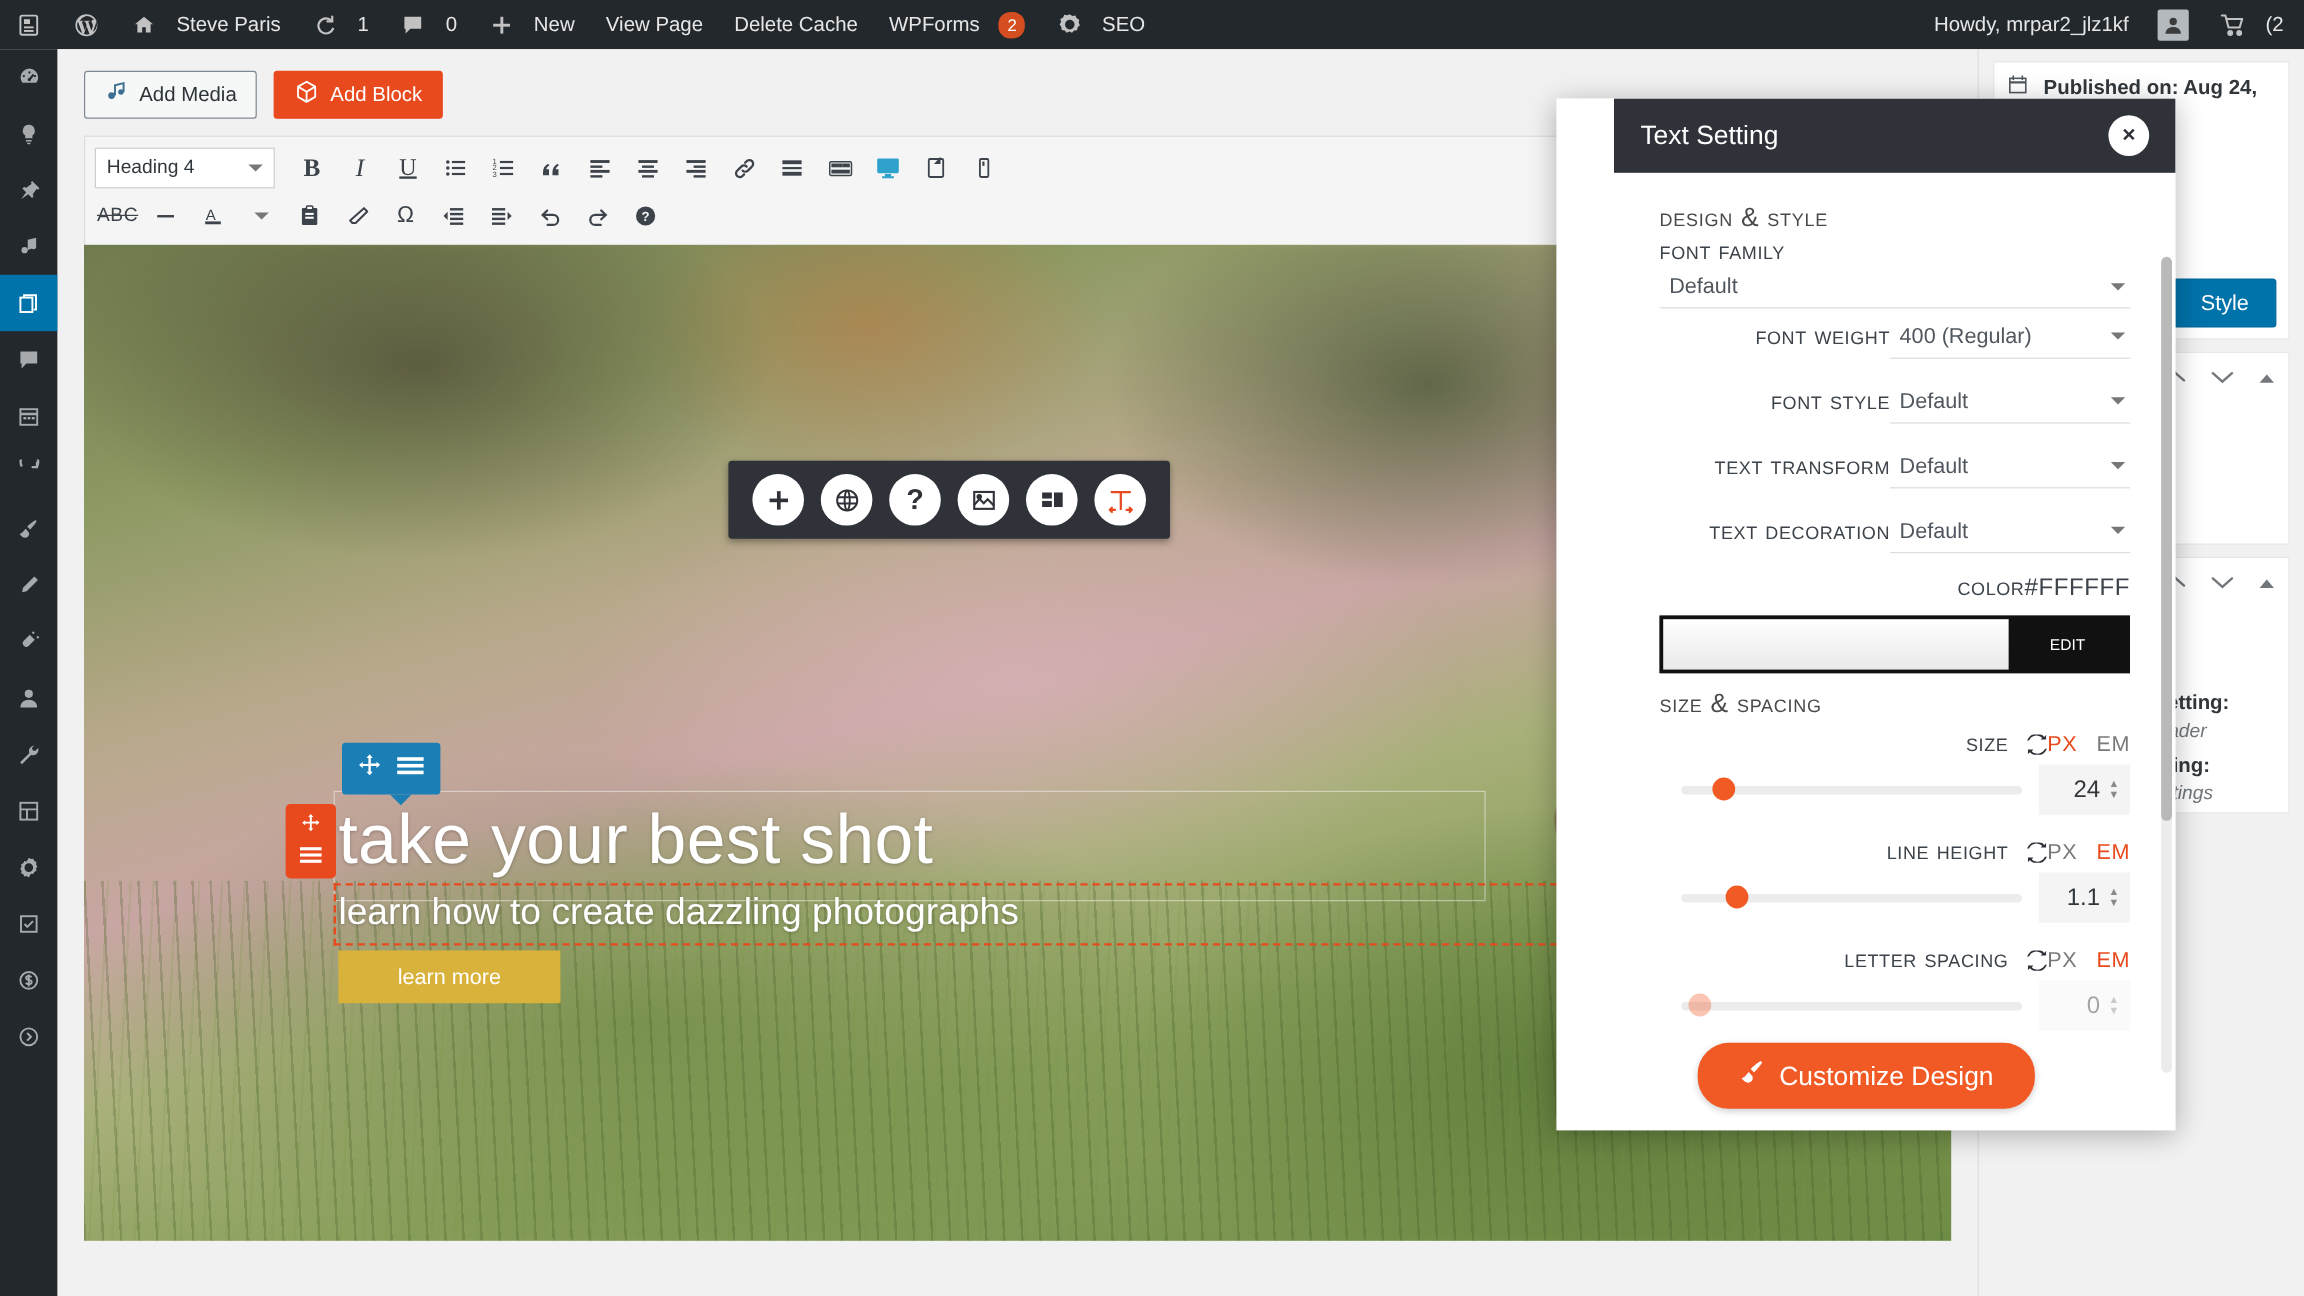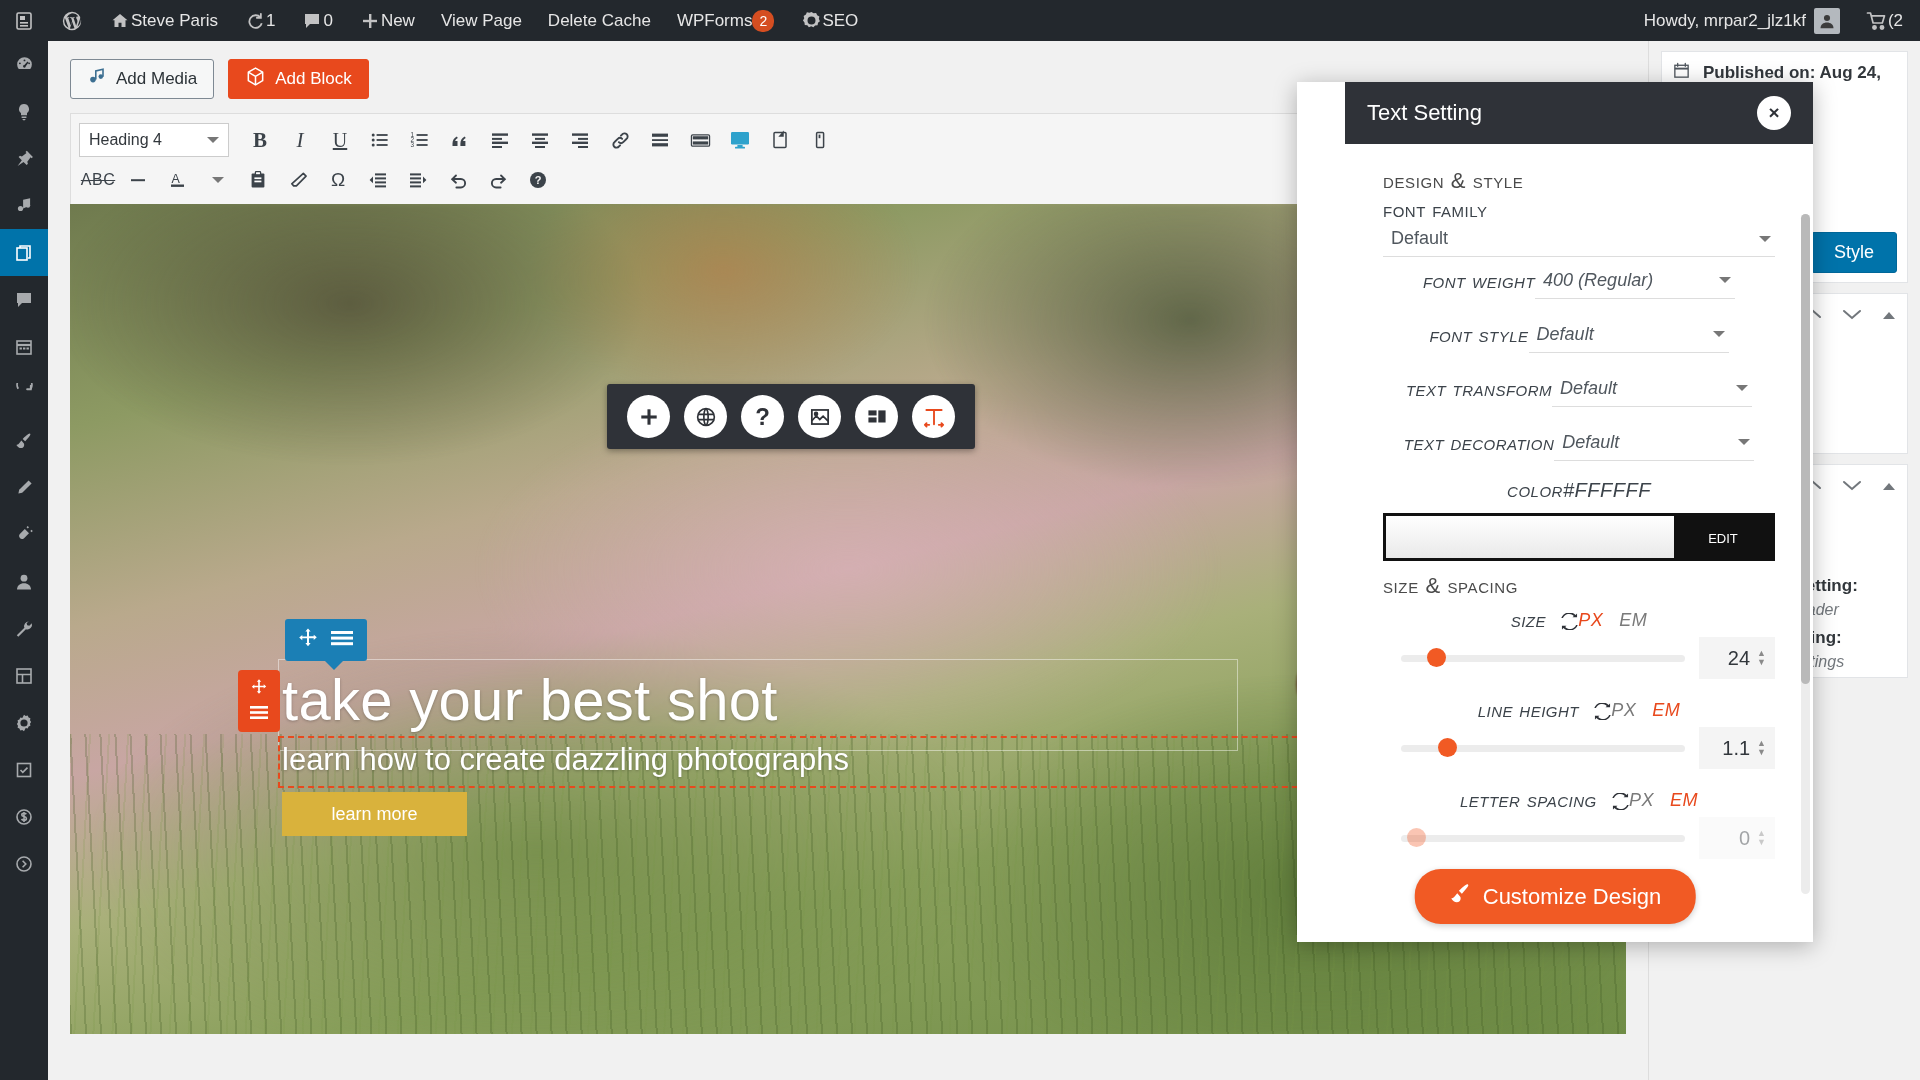--- a/index.html
+++ b/index.html
@@ -12,21 +12,21 @@
   .screen { position: relative; width: 1920px; height: 1080px; }
 
   
   .adminbar {
     position: absolute; top: 0; left: 0; width: 1920px; height: 41px;
     background: #23282d; color: #e6e6e6;
     display: flex; align-items: center; font-size: 17px;
   }
   .ab-left { display: flex; align-items: center; height: 41px; }
   .ab-item {
-    display: flex; align-items: center; gap: 0;
+    display: flex; align-items: center; gap: 16px;
     padding: 0 13px; height: 24px; color: #e6e6e6; white-space: nowrap;
   }
   .ab-spacer { flex: 1; }
   .ab-right { display: flex; align-items: center; height: 41px; padding-right: 4px; }
   .ab-ico { display: inline-flex; align-items: center; justify-content: center;
             width: 22px; height: 22px; opacity: .88; }
   .ab-ico svg { display: block; }
   .badge-red {
     background: #d54e21; color: #fff; border-radius: 10px;
     min-width: 22px; height: 22px; padding: 0 6px;
@@ -231,22 +231,22 @@
   }
   .sect-title {
     font-variant: small-caps; text-transform: lowercase;
     font-size: 22px; color: #4a4a4a; letter-spacing: .6px; margin: 10px 0 4px 0;
   }
   .fld-label {
     font-variant: small-caps; text-transform: lowercase;
     font-size: 21px; color: #3c434a; letter-spacing: .5px;
   }
   .fld-row {
-    display: flex; align-items: center; justify-content: center;
-    margin-bottom: 6px; min-height: 48px; font-style: italic;
+    display: flex; align-items: center; justify-content: flex-end;
+    margin-bottom: 6px; min-height: 48px;
   }
   .ctrl-select {
     width: 200px; border-bottom: 1px solid #ddd; padding: 6px 4px 7px 8px;
     display: flex; align-items: center; justify-content: space-between;
     font-size: 18px; color: #50575e; cursor: pointer;
   }
   .ctrl-select.wide { width: 100%; }
   .caret { width: 0; height: 0; border: 6px solid transparent; border-top-color: #777; border-bottom: 0; }
   .color-hex { font-size: 20px; color: #3c434a; letter-spacing: .5px; }
   .color-bar {

